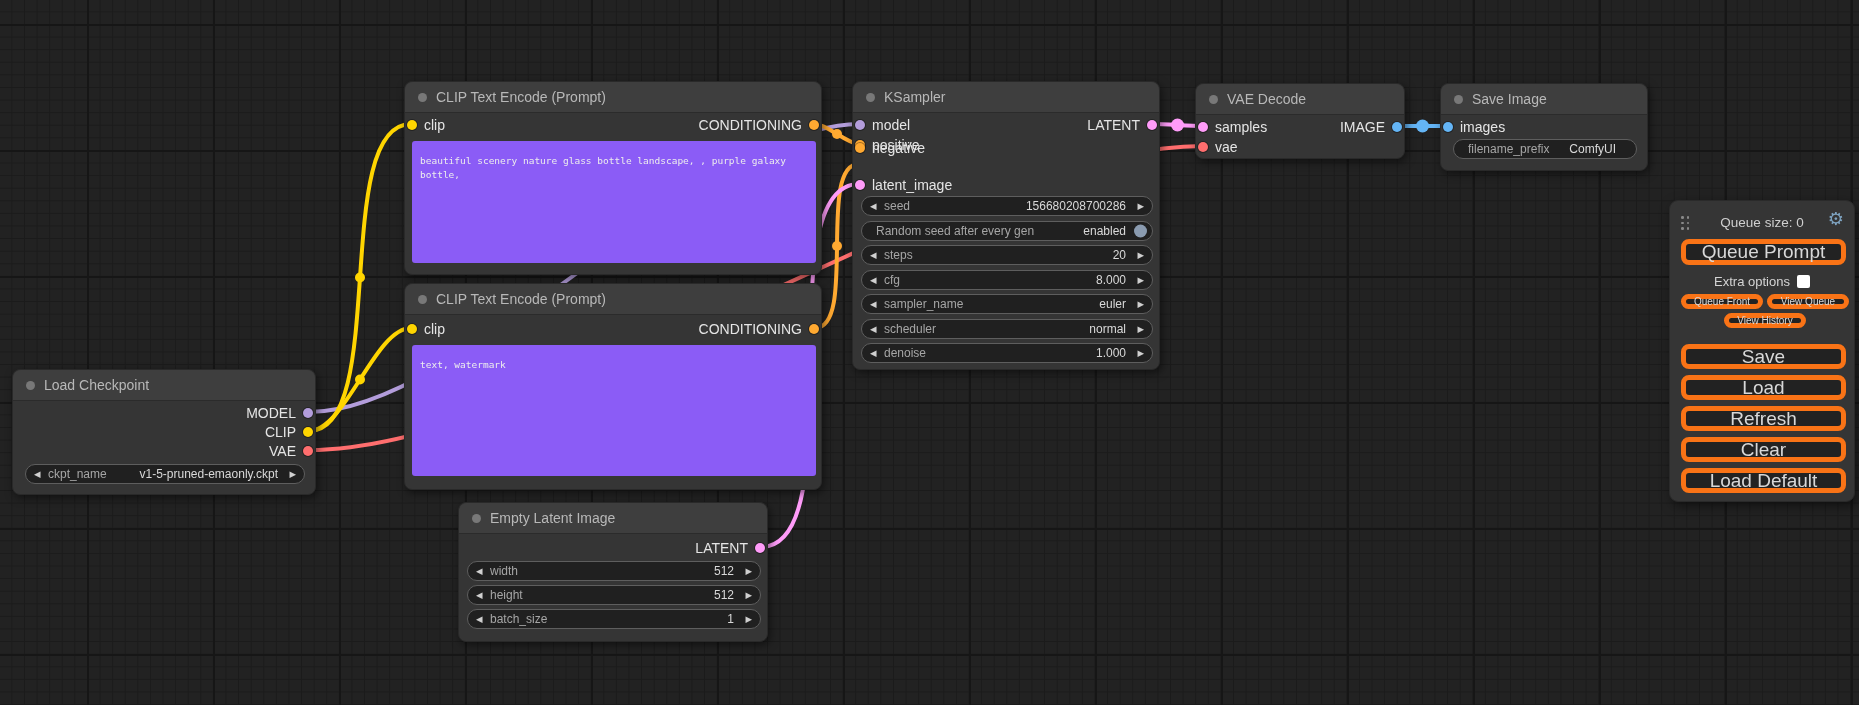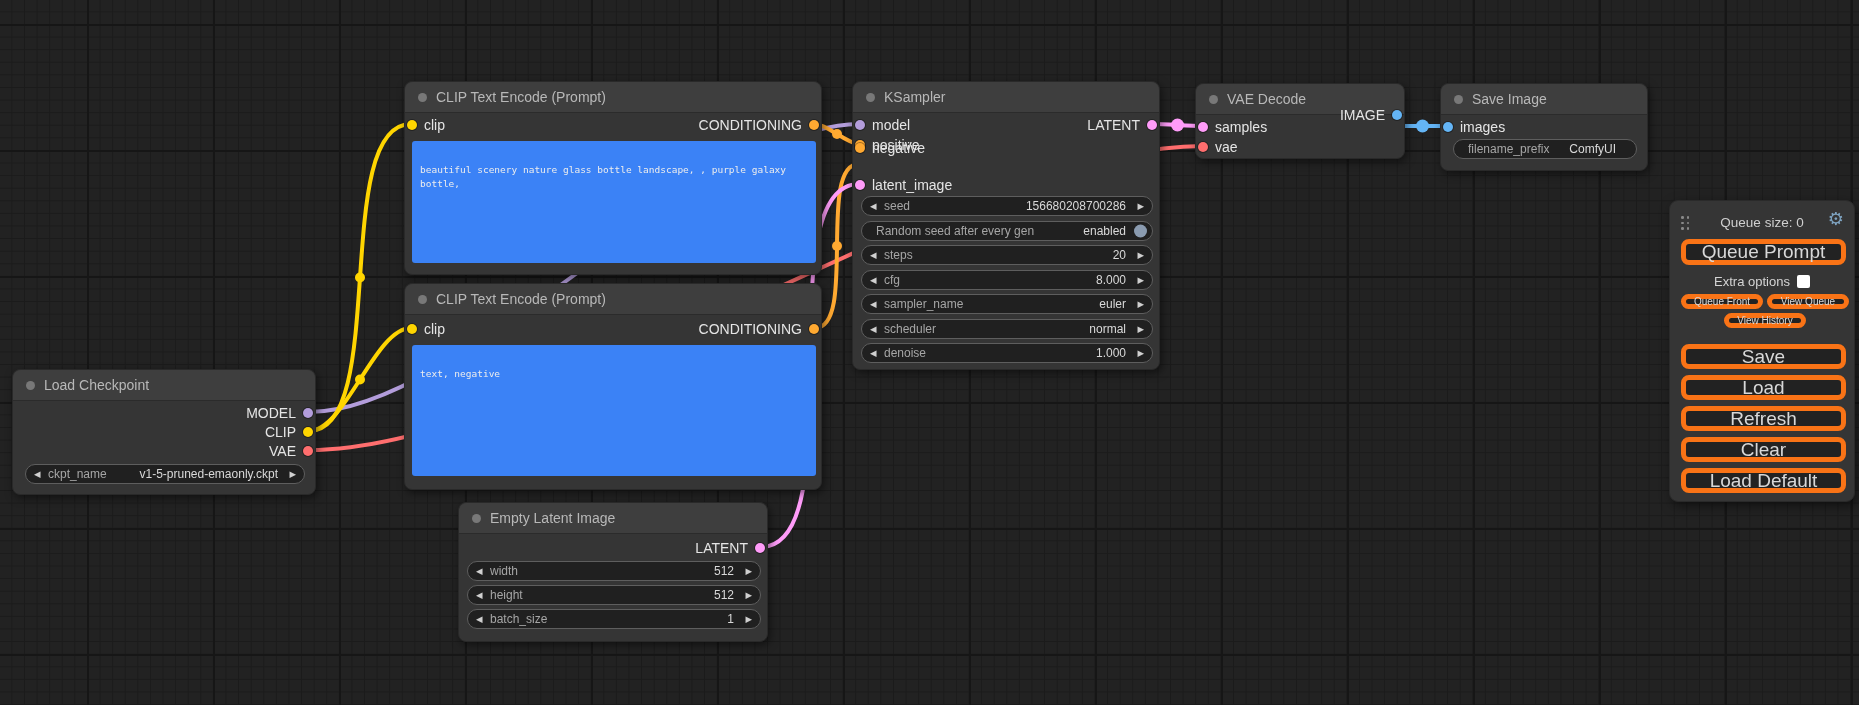--- a/index.html
+++ b/index.html
@@ -34,21 +34,21 @@
   .warr.l{left:8px;} .warr.r{right:8px;}
   .wlabel{position:absolute;left:22px;top:50%;transform:translateY(-50%);
     color:#a6a6a6;font-size:12px;white-space:nowrap;}
   .wlabel.noarr{left:14px;}
   .wvalue{position:absolute;right:26px;top:50%;transform:translateY(-50%);
     color:#d9d9d9;font-size:12px;white-space:nowrap;}
   .wvalue.noarr{right:20px;}
   .wvalue.toggled{right:26px;}
   .wtdot{position:absolute;right:5px;top:50%;transform:translateY(-50%);
     width:13px;height:13px;border-radius:50%;background:#8A9BB0;}
-  .ntext{position:absolute;background:#3b82f6;border-radius:3px;padding:22px 8px;
+  .ntext{position:absolute;background:#8b5cf6;border-radius:3px;padding:13px 8px;
     box-sizing:border-box;font-family:"DejaVu Sans Mono",monospace;font-size:9.5px;
     line-height:14px;color:#ededed;white-space:pre-wrap;word-break:break-word;overflow:hidden;}
   
   .menu{position:absolute;left:1669px;top:200px;width:186px;height:302px;z-index:3;
     background:#353535;border:1px solid #2a2a2a;border-radius:9px;
     box-shadow:3px 4px 12px rgba(0,0,0,.5);box-sizing:border-box;}
   .qsize{position:absolute;left:0;right:0;top:14px;text-align:center;
     color:#cfcfcf;font-size:13.5px;}
   .gear{position:absolute;right:10px;top:9px;font-size:18px;line-height:1;
     color:#7EA3C0;font-family:"DejaVu Sans",sans-serif;cursor:pointer;}
@@ -138,21 +138,21 @@
       <span class="ttext">CLIP Text Encode (Prompt)</span>
     </div>
     <div class="slot in" style="top:36px;">
       <span class="sdot c-clip"></span>
       <span class="slabel">clip</span>
     </div>
     <div class="slot out" style="top:36px;">
       <span class="slabel">CONDITIONING</span>
       <span class="sdot c-cond"></span>
     </div>
-    <div class="ntext" style="left:7px;top:61px;width:404px;height:131px;">text, negative</div>
+    <div class="ntext" style="left:7px;top:61px;width:404px;height:131px;">text, watermark</div>
   </div>
 
   <div class="node" style="left:852px;top:81px;width:308px;height:289px;">
     <div class="ntitle">
       <span class="tdot"></span>
       <span class="ttext">KSampler</span>
     </div>
     <div class="slot in" style="top:34px;">
       <span class="sdot c-model"></span>
       <span class="slabel">model</span>
@@ -223,21 +223,21 @@
       <span class="ttext">VAE Decode</span>
     </div>
     <div class="slot in" style="top:34px;">
       <span class="sdot c-latent"></span>
       <span class="slabel">samples</span>
     </div>
     <div class="slot in" style="top:54px;">
       <span class="sdot c-vae"></span>
       <span class="slabel">vae</span>
     </div>
-    <div class="slot out" style="top:22px;">
+    <div class="slot out" style="top:34px;">
       <span class="slabel">IMAGE</span>
       <span class="sdot c-image"></span>
     </div>
   </div>
 
   <div class="node" style="left:1440px;top:83px;width:208px;height:88px;">
     <div class="ntitle">
       <span class="tdot"></span>
       <span class="ttext">Save Image</span>
     </div>

